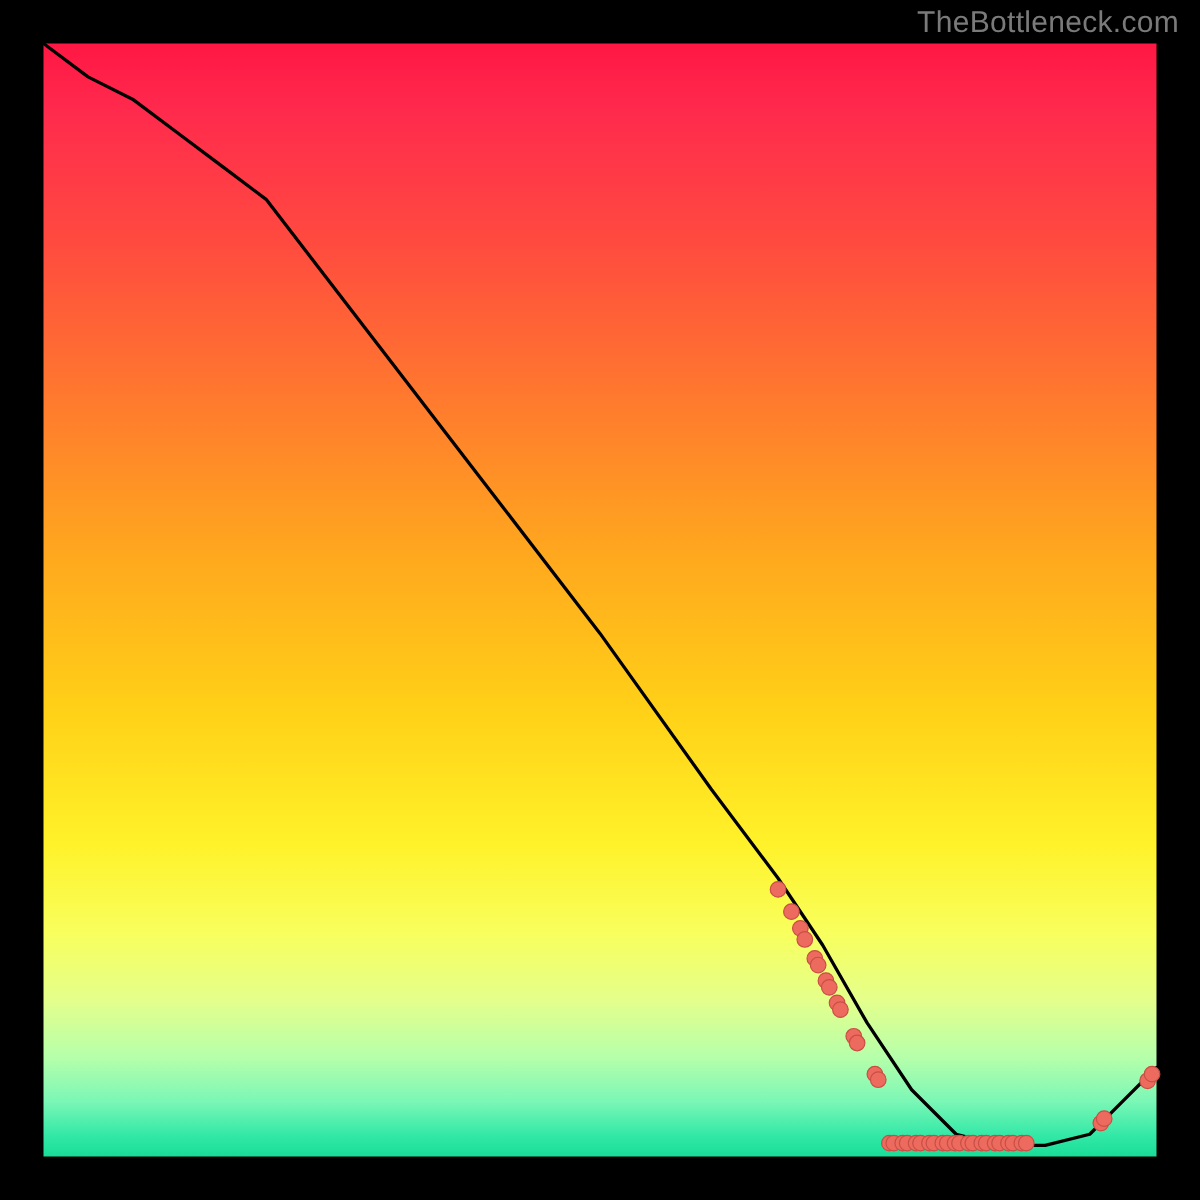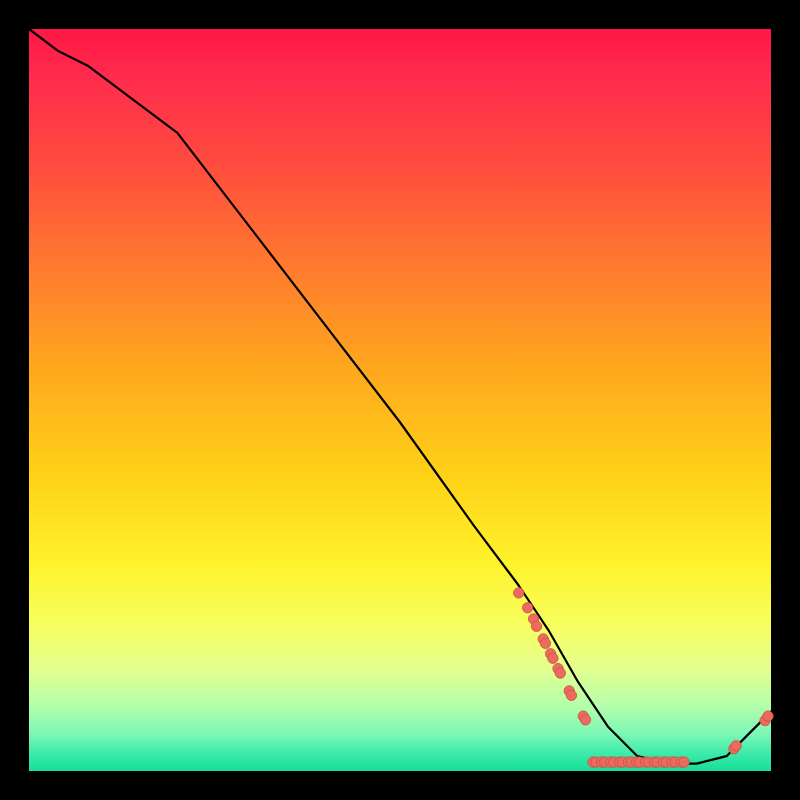--- a/index.html
+++ b/index.html
@@ -59,20 +59,21 @@
     width: 100%;
     height: 100%;
     overflow: visible;
   }
 </style>
 </head>
 <body>
 
 <div class="frame">
 
+  <div class="attribution">TheBottleneck.com</div>
 
   <div class="plot">
     <div class="bg-gradient"></div>
 
     <svg class="curve" viewBox="0 0 742 742" preserveAspectRatio="none">
       <path id="bottleneck-path" fill="none" stroke="#000000" stroke-width="2.2" stroke-linejoin="round" stroke-linecap="round" d="M0.00 0.00 L29.68 22.26 L59.36 37.10 L89.04 59.36 L118.72 81.62 L148.40 103.88 L222.60 200.34 L296.80 296.80 L371.00 393.26 L445.20 497.14 L489.72 556.50 L519.40 601.02 L549.08 652.96 L578.76 697.48 L608.44 727.16 L638.12 734.58 L667.80 734.58 L697.48 727.16 L719.74 704.90 L742.00 682.64"></path>
       <g id="scatter-group">
           <circle cx="489.72" cy="563.92" r="5.2" fill="#ec6b5e" stroke="#c94f45" stroke-width="0.8"></circle>
           <circle cx="498.62" cy="578.76" r="5.2" fill="#ec6b5e" stroke="#c94f45" stroke-width="0.8"></circle>
           <circle cx="504.56" cy="589.89" r="5.2" fill="#ec6b5e" stroke="#c94f45" stroke-width="0.8"></circle>

